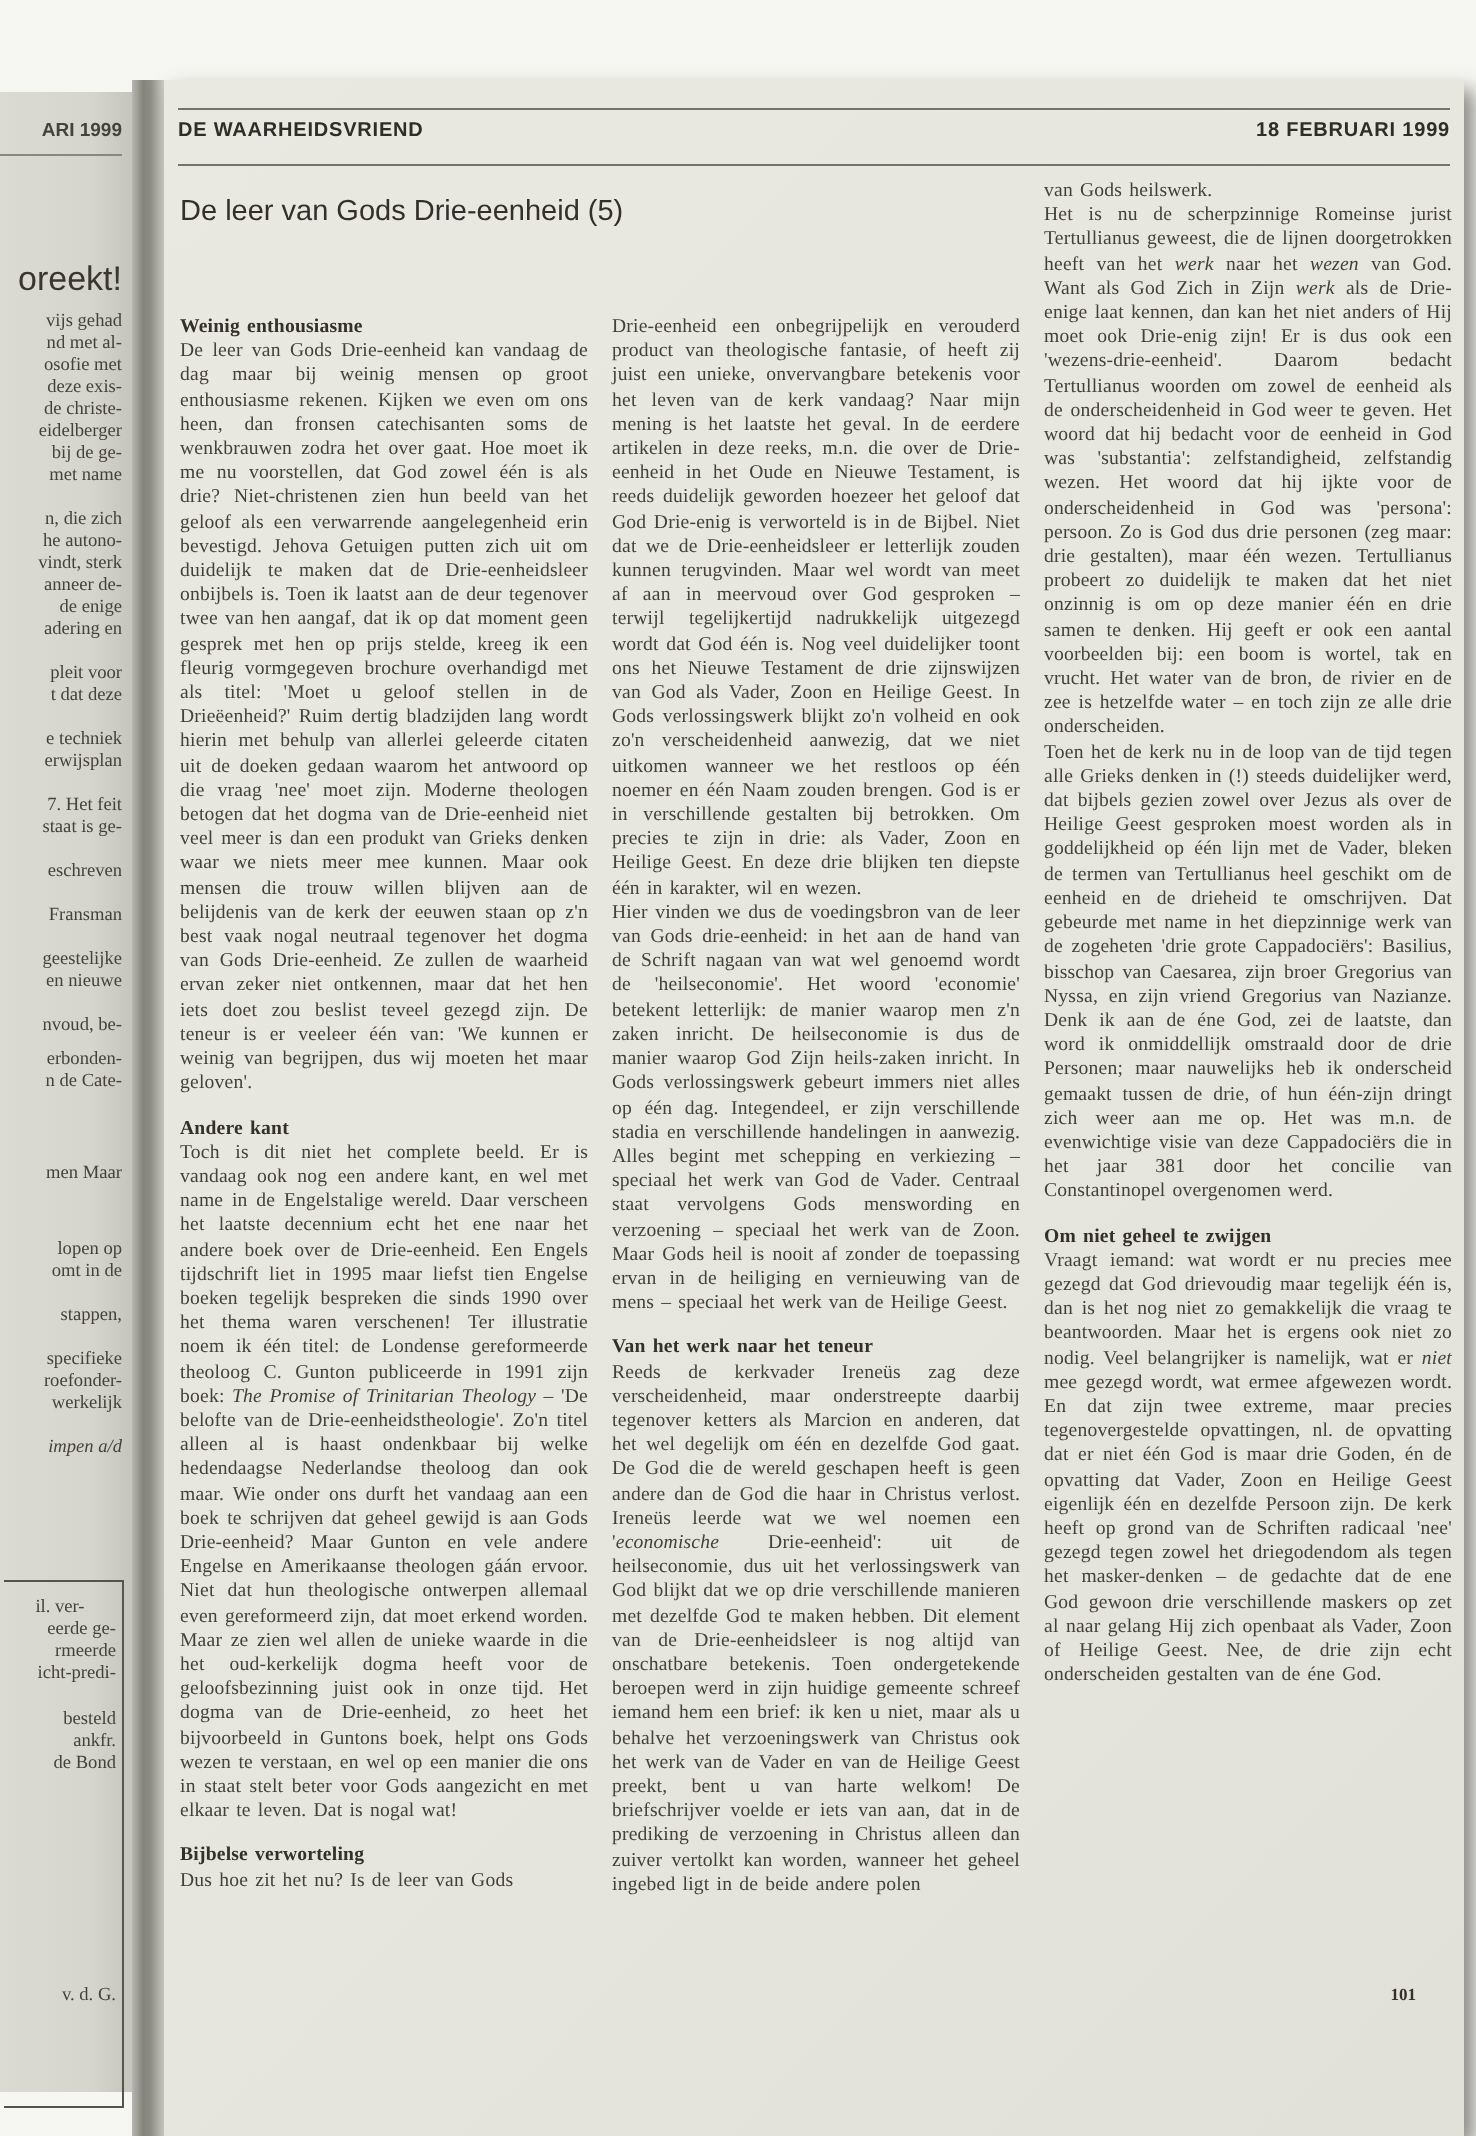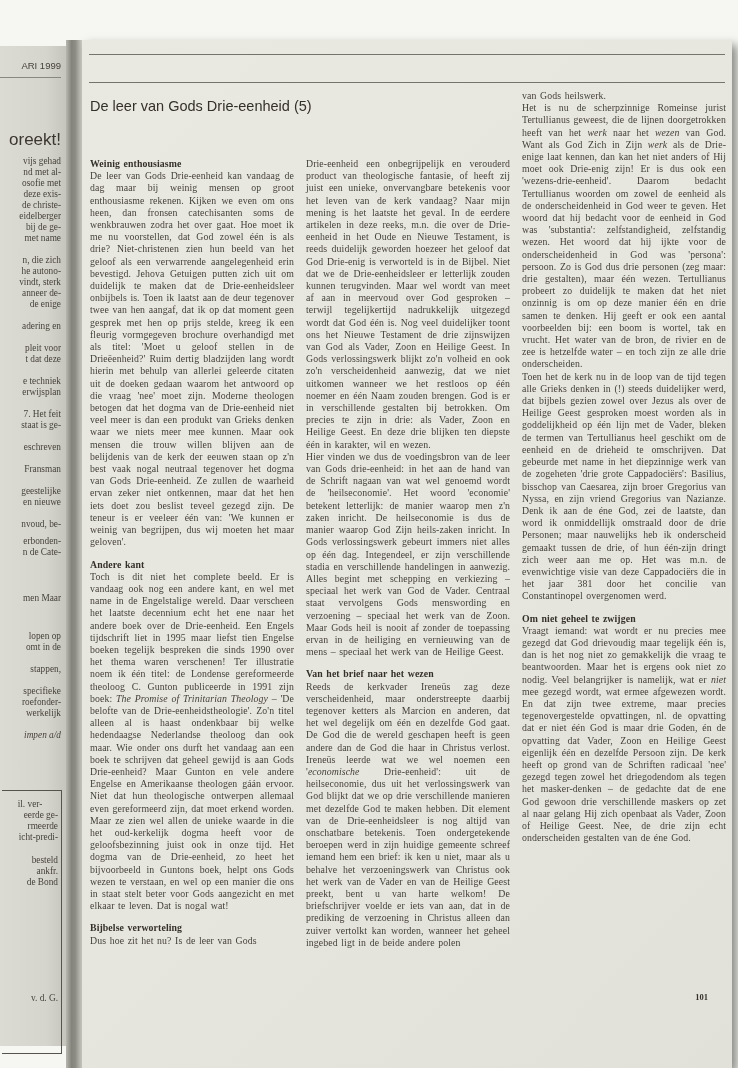--- a/index.html
+++ b/index.html
@@ -4,21 +4,21 @@
 <style>
   html,body{margin:0;padding:0;background:#fafaf7;}
   .scan{position:relative;width:738px;height:1068px;overflow:hidden;
         background:#f6f6f2;font-family:"Liberation Serif",serif;}
   
   .prev-page{position:absolute;left:0;top:46px;width:66px;height:1000px;
              background:linear-gradient(90deg,#dcdbd3 0%,#d6d5cd 70%,#c6c5bd 100%);}
   .prev-frags{position:absolute;top:0;left:0;right:5px;padding-top:14px;
               text-align:right;color:#45423a;font-size:9.3px;line-height:11px;}
   .frag{white-space:nowrap;overflow:hidden;}
-  .frag.hdr{font-family:"Liberation Sans",sans-serif;font-weight:normal;font-size:9.5px;
+  .frag.hdr{font-family:"Liberation Sans",sans-serif;font-weight:bold;font-size:9.5px;
             padding-bottom:6px;border-bottom:1px solid #8a887e;margin-bottom:2px;}
   .frag.big{font-family:"Liberation Sans",sans-serif;font-size:17px;line-height:20px;color:#3a372f;}
   .frag.it{font-style:italic;}
   .prev-box{position:absolute;top:744px;right:4px;width:56px;height:262px;
             border:1px solid #55534b;border-left:none;color:#45423a;
             font-size:9.3px;line-height:11px;text-align:right;padding-right:3px;}
   
   .gutter{position:absolute;left:66px;top:40px;width:16px;height:1028px;
           background:linear-gradient(90deg,#b9b8b0 0%,#84837b 35%,#908f87 60%,#cfcec6 100%);}
   
@@ -63,21 +63,21 @@
         <div class="frag" style="">deze exis-</div>
         <div class="frag" style="margin-top: 0px;">de christe-</div>
         <div class="frag" style="margin-top: 0px;">eidelberger</div>
         <div class="frag" style="margin-top: 0px;">bij de ge-</div>
         <div class="frag" style="margin-top: 0px;">met name</div>
         <div class="frag" style="margin-top: 11px;">n, die zich</div>
         <div class="frag" style="margin-top: 0px;">he autono-</div>
         <div class="frag" style="margin-top: 0px;">vindt, sterk</div>
         <div class="frag" style="margin-top: 0px;">anneer de-</div>
         <div class="frag" style="margin-top: 0px;">de enige</div>
-        <div class="frag" style="margin-top: 11px; padding-left: 16px;">adering en</div>
+        <div class="frag" style=" padding-left: 16px;">adering en</div>
         <div class="frag" style="margin-top: 11px;">pleit voor</div>
         <div class="frag" style="margin-top: 0px;">t dat deze</div>
         <div class="frag" style="margin-top: 11px; text-align: right;">e techniek</div>
         <div class="frag" style="margin-top: 0px;">erwijsplan</div>
         <div class="frag" style="margin-top: 11px;">7. Het feit</div>
         <div class="frag" style="margin-top: 0px;">staat is ge-</div>
         <div class="frag" style="margin-top: 11px;">eschreven</div>
         <div class="frag" style="margin-top: 11px;">Fransman</div>
         <div class="frag" style="margin-top: 11px;">geestelijke</div>
         <div class="frag" style="margin-top: 0px;">en nieuwe</div>
@@ -102,36 +102,40 @@
         <div class="frag" style="margin-top: 0px;">ankfr.</div>
         <div class="frag" style="margin-top: 0px;">de Bond</div>
         <div class="frag" style="margin-top: 105px;">v. d. G.</div>
       </div>
   </div>
 
   <div class="gutter"></div>
 
   <div class="page">
     <div class="rule rule-top"></div>
+    <div class="masthead">
+      <span>DE WAARHEIDSVRIEND</span>
+      <span>18 FEBRUARI 1999</span>
+    </div>
     <div class="rule rule-mid"></div>
 
     <div class="kicker">De leer van Gods Drie-eenheid (5)</div>
 
     <div class="col col1">
         <h3>Weinig enthousiasme</h3>
         <p>De leer van Gods Drie-eenheid kan vandaag de dag maar bij weinig mensen op groot enthousiasme rekenen. Kijken we even om ons heen, dan fronsen catechisanten soms de wenkbrauwen zodra het over gaat. Hoe moet ik me nu voorstellen, dat God zowel één is als drie? Niet-christenen zien hun beeld van het geloof als een verwarrende aangelegenheid erin bevestigd. Jehova Getuigen putten zich uit om duidelijk te maken dat de Drie-eenheidsleer onbijbels is. Toen ik laatst aan de deur tegenover twee van hen aangaf, dat ik op dat moment geen gesprek met hen op prijs stelde, kreeg ik een fleurig vormgegeven brochure overhandigd met als titel: 'Moet u geloof stellen in de Drieëenheid?' Ruim dertig bladzijden lang wordt hierin met behulp van allerlei geleerde citaten uit de doeken gedaan waarom het antwoord op die vraag 'nee' moet zijn. Moderne theologen betogen dat het dogma van de Drie-eenheid niet veel meer is dan een produkt van Grieks denken waar we niets meer mee kunnen. Maar ook mensen die trouw willen blijven aan de belijdenis van de kerk der eeuwen staan op z'n best vaak nogal neutraal tegenover het dogma van Gods Drie-eenheid. Ze zullen de waarheid ervan zeker niet ontkennen, maar dat het hen iets doet zou beslist teveel gezegd zijn. De teneur is er veeleer één van: 'We kunnen er weinig van begrijpen, dus wij moeten het maar geloven'.</p>
         <h3>Andere kant</h3>
         <p>Toch is dit niet het complete beeld. Er is vandaag ook nog een andere kant, en wel met name in de Engelstalige wereld. Daar verscheen het laatste decennium echt het ene naar het andere boek over de Drie-eenheid. Een Engels tijdschrift liet in 1995 maar liefst tien Engelse boeken tegelijk bespreken die sinds 1990 over het thema waren verschenen! Ter illustratie noem ik één titel: de Londense gereformeerde theoloog C. Gunton publiceerde in 1991 zijn boek: <i>The Promise of Trinitarian Theology</i> – 'De belofte van de Drie-eenheidstheologie'. Zo'n titel alleen al is haast ondenkbaar bij welke hedendaagse Nederlandse theoloog dan ook maar. Wie onder ons durft het vandaag aan een boek te schrijven dat geheel gewijd is aan Gods Drie-eenheid? Maar Gunton en vele andere Engelse en Amerikaanse theologen gáán ervoor. Niet dat hun theologische ontwerpen allemaal even gereformeerd zijn, dat moet erkend worden. Maar ze zien wel allen de unieke waarde in die het oud-kerkelijk dogma heeft voor de geloofsbezinning juist ook in onze tijd. Het dogma van de Drie-eenheid, zo heet het bijvoorbeeld in Guntons boek, helpt ons Gods wezen te verstaan, en wel op een manier die ons in staat stelt beter voor Gods aangezicht en met elkaar te leven. Dat is nogal wat!</p>
         <h3>Bijbelse verworteling</h3>
         <p>Dus hoe zit het nu? Is de leer van Gods</p>
       </div>
     <div class="col col2">
         <p>Drie-eenheid een onbegrijpelijk en verouderd product van theologische fantasie, of heeft zij juist een unieke, onvervangbare betekenis voor het leven van de kerk vandaag? Naar mijn mening is het laatste het geval. In de eerdere artikelen in deze reeks, m.n. die over de Drie-eenheid in het Oude en Nieuwe Testament, is reeds duidelijk geworden hoezeer het geloof dat God Drie-enig is verworteld is in de Bijbel. Niet dat we de Drie-eenheidsleer er letterlijk zouden kunnen terugvinden. Maar wel wordt van meet af aan in meervoud over God gesproken – terwijl tegelijkertijd nadrukkelijk uitgezegd wordt dat God één is. Nog veel duidelijker toont ons het Nieuwe Testament de drie zijnswijzen van God als Vader, Zoon en Heilige Geest. In Gods verlossingswerk blijkt zo'n volheid en ook zo'n verscheidenheid aanwezig, dat we niet uitkomen wanneer we het restloos op één noemer en één Naam zouden brengen. God is er in verschillende gestalten bij betrokken. Om precies te zijn in drie: als Vader, Zoon en Heilige Geest. En deze drie blijken ten diepste één in karakter, wil en wezen.</p>
         <p>Hier vinden we dus de voedingsbron van de leer van Gods drie-eenheid: in het aan de hand van de Schrift nagaan van wat wel genoemd wordt de 'heilseconomie'. Het woord 'economie' betekent letterlijk: de manier waarop men z'n zaken inricht. De heilseconomie is dus de manier waarop God Zijn heils-zaken inricht. In Gods verlossingswerk gebeurt immers niet alles op één dag. Integendeel, er zijn verschillende stadia en verschillende handelingen in aanwezig. Alles begint met schepping en verkiezing – speciaal het werk van God de Vader. Centraal staat vervolgens Gods menswording en verzoening – speciaal het werk van de Zoon. Maar Gods heil is nooit af zonder de toepassing ervan in de heiliging en vernieuwing van de mens – speciaal het werk van de Heilige Geest.</p>
-        <h3>Van het brief naar het wezen</h3>
+        <h3>Van het werk naar het teneur</h3>
         <p>Reeds de kerkvader Ireneüs zag deze verscheidenheid, maar onderstreepte daarbij tegenover ketters als Marcion en anderen, dat het wel degelijk om één en dezelfde God gaat. De God die de wereld geschapen heeft is geen andere dan de God die haar in Christus verlost. Ireneüs leerde wat we wel noemen een '<i>economische</i> Drie-eenheid': uit de heilseconomie, dus uit het verlossingswerk van God blijkt dat we op drie verschillende manieren met dezelfde God te maken hebben. Dit element van de Drie-eenheidsleer is nog altijd van onschatbare betekenis. Toen ondergetekende beroepen werd in zijn huidige gemeente schreef iemand hem een brief: ik ken u niet, maar als u behalve het verzoeningswerk van Christus ook het werk van de Vader en van de Heilige Geest preekt, bent u van harte welkom! De briefschrijver voelde er iets van aan, dat in de prediking de verzoening in Christus alleen dan zuiver vertolkt kan worden, wanneer het geheel ingebed ligt in de beide andere polen</p>
       </div>
     <div class="col col3">
         <p>van Gods heilswerk.</p>
         <p>Het is nu de scherpzinnige Romeinse jurist Tertullianus geweest, die de lijnen doorgetrokken heeft van het <i>werk</i> naar het <i>wezen</i> van God. Want als God Zich in Zijn <i>werk</i> als de Drie-enige laat kennen, dan kan het niet anders of Hij moet ook Drie-enig zijn! Er is dus ook een 'wezens-drie-eenheid'. Daarom bedacht Tertullianus woorden om zowel de eenheid als de onderscheidenheid in God weer te geven. Het woord dat hij bedacht voor de eenheid in God was 'substantia': zelfstandigheid, zelfstandig wezen. Het woord dat hij ijkte voor de onderscheidenheid in God was 'persona': persoon. Zo is God dus drie personen (zeg maar: drie gestalten), maar één wezen. Tertullianus probeert zo duidelijk te maken dat het niet onzinnig is om op deze manier één en drie samen te denken. Hij geeft er ook een aantal voorbeelden bij: een boom is wortel, tak en vrucht. Het water van de bron, de rivier en de zee is hetzelfde water – en toch zijn ze alle drie onderscheiden.</p>
         <p>Toen het de kerk nu in de loop van de tijd tegen alle Grieks denken in (!) steeds duidelijker werd, dat bijbels gezien zowel over Jezus als over de Heilige Geest gesproken moest worden als in goddelijkheid op één lijn met de Vader, bleken de termen van Tertullianus heel geschikt om de eenheid en de drieheid te omschrijven. Dat gebeurde met name in het diepzinnige werk van de zogeheten 'drie grote Cappadociërs': Basilius, bisschop van Caesarea, zijn broer Gregorius van Nyssa, en zijn vriend Gregorius van Nazianze. Denk ik aan de éne God, zei de laatste, dan word ik onmiddellijk omstraald door de drie Personen; maar nauwelijks heb ik onderscheid gemaakt tussen de drie, of hun één-zijn dringt zich weer aan me op. Het was m.n. de evenwichtige visie van deze Cappadociërs die in het jaar 381 door het concilie van Constantinopel overgenomen werd.</p>
         <h3>Om niet geheel te zwijgen</h3>
         <p>Vraagt iemand: wat wordt er nu precies mee gezegd dat God drievoudig maar tegelijk één is, dan is het nog niet zo gemakkelijk die vraag te beantwoorden. Maar het is ergens ook niet zo nodig. Veel belangrijker is namelijk, wat er <i>niet</i> mee gezegd wordt, wat ermee afgewezen wordt. En dat zijn twee extreme, maar precies tegenovergestelde opvattingen, nl. de opvatting dat er niet één God is maar drie Goden, én de opvatting dat Vader, Zoon en Heilige Geest eigenlijk één en dezelfde Persoon zijn. De kerk heeft op grond van de Schriften radicaal 'nee' gezegd tegen zowel het driegodendom als tegen het masker-denken – de gedachte dat de ene God gewoon drie verschillende maskers op zet al naar gelang Hij zich openbaat als Vader, Zoon of Heilige Geest. Nee, de drie zijn echt onderscheiden gestalten van de éne God.</p>
       </div>
 

